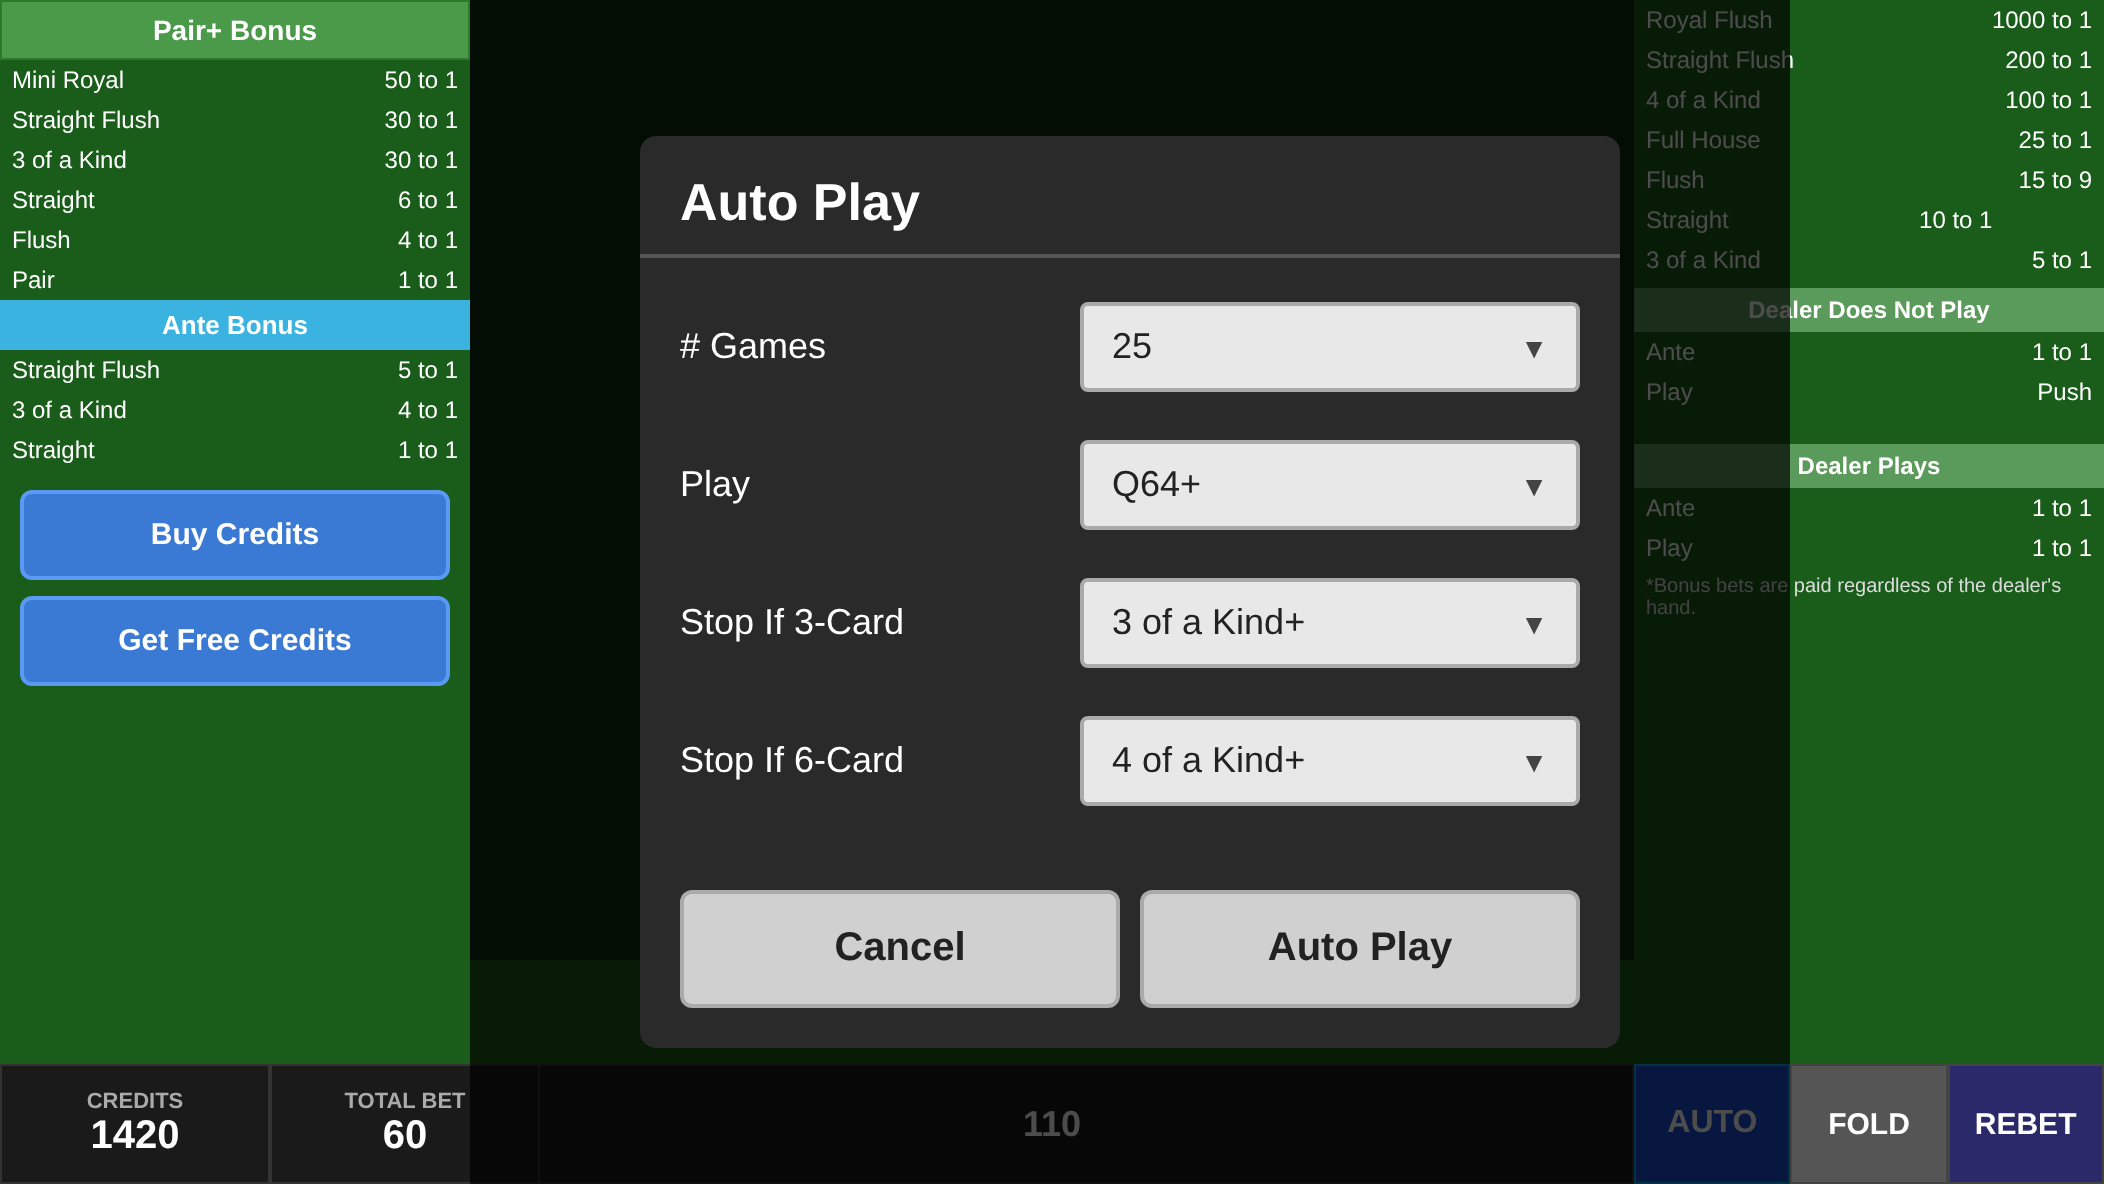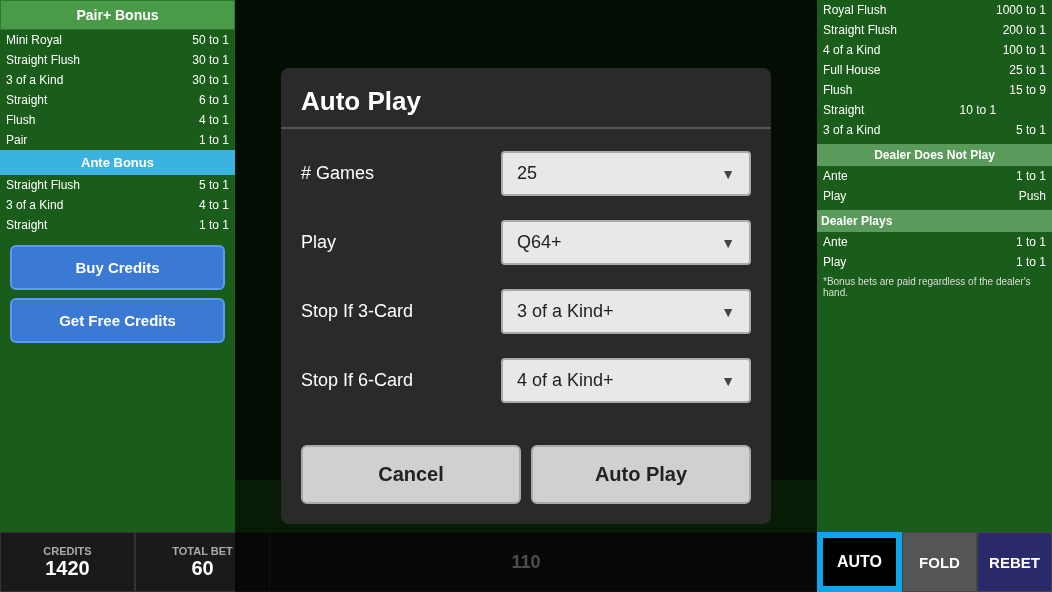--- a/index.html
+++ b/index.html
@@ -161,36 +161,37 @@
       text-align: center;
       padding: 4px;
       font-size: 12px;
       margin-top: 4px;
     }
 
     .dealer-plays-header {
       background: #5a9a5a;
       color: white;
       font-weight: bold;
+      text-align: center;
       padding: 4px;
       font-size: 12px;
-      margin-top: 4px;
+      margin-top: 16px;
     }
 
     .bonus-note {
       color: #ddd;
       font-size: 10px;
       padding: 4px 6px;
     }
 
     .auto-btn {
       flex: 1;
-      background: #000000;
-      color: white;
-      border: 6px solid #0ea5e9;
+      background: #1d4ed8;
+      color: white;
+      border: 1px solid #0ea5e9;
       font-size: 16px;
       font-weight: bold;
       display: flex;
       align-items: center;
       justify-content: center;
       cursor: pointer;
     }
 
     .fold-btn {
       flex: 1;
@@ -259,21 +260,21 @@
       font-size: 14px;
       font-weight: bold;
       border: 1px solid #333;
       cursor: pointer;
     }
 
     
     .modal-overlay {
       position: absolute;
       left: 235px; top: 0;
-      width: 582px;
+      width: 660px;
       height: 592px;
       background: rgba(0,0,0,0.7);
       display: flex;
       align-items: center;
       justify-content: center;
       z-index: 100;
     }
 
     .modal {
       background: #2a2a2a;

